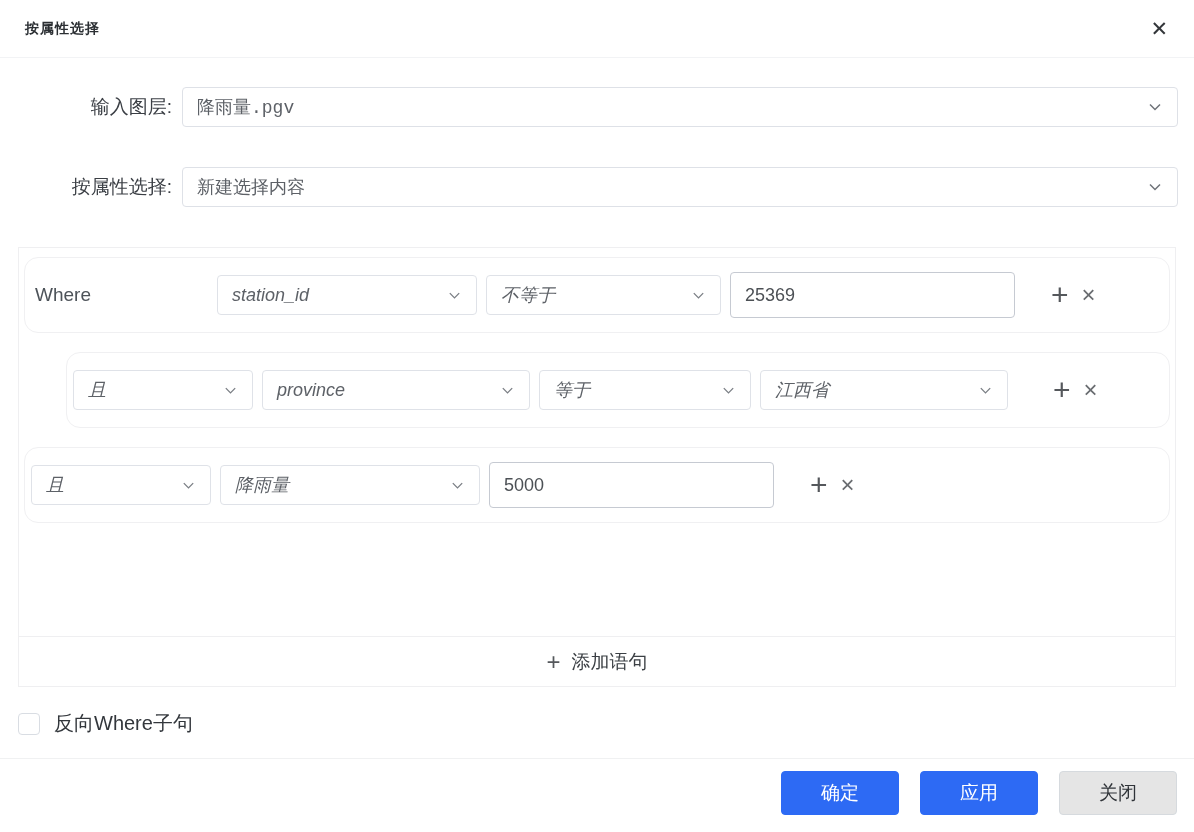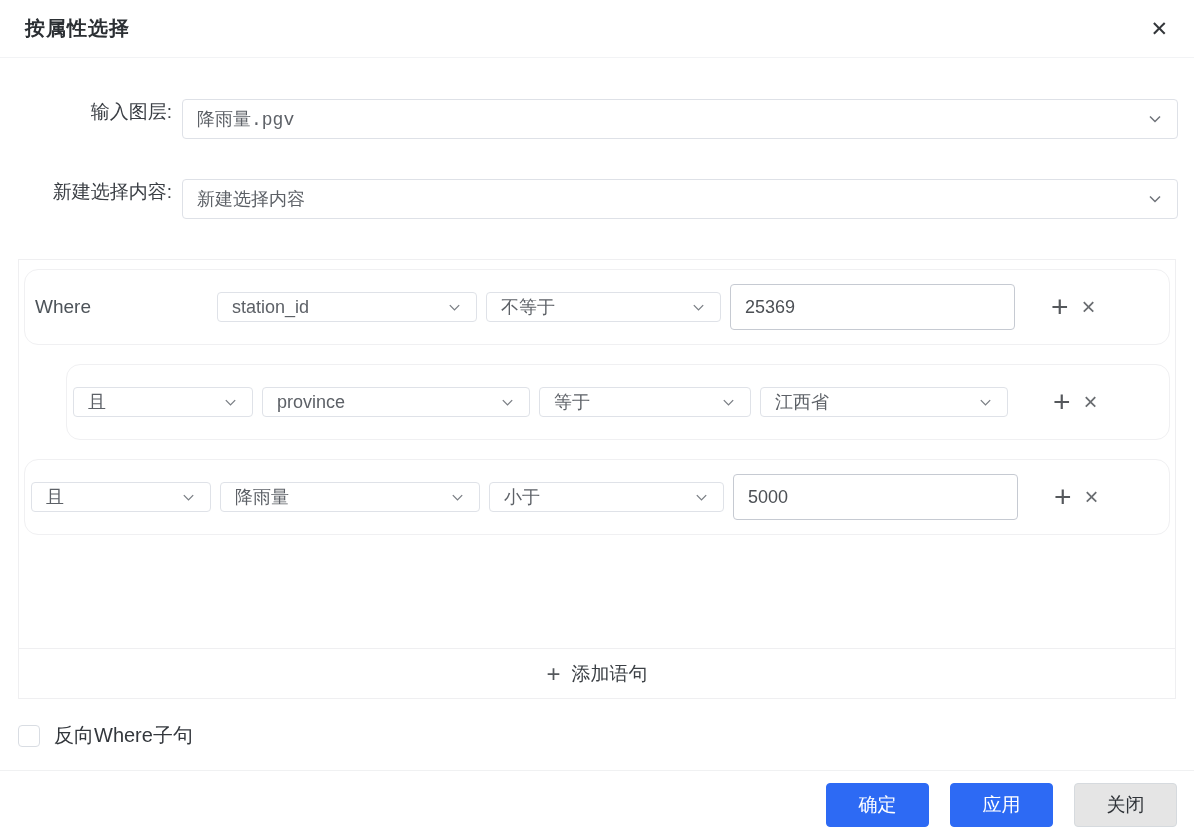--- a/index.html
+++ b/index.html
@@ -1,38 +1,38 @@
 <!DOCTYPE html>
 <html><head>
 <meta charset="utf-8">
 <style>
   * { margin:0; padding:0; box-sizing:border-box; }
   html,body { width:1194px; height:832px; background:#fff; font-family:"Liberation Sans", sans-serif; }
   .dialog { width:1194px; height:832px; background:#fff; display:flex; flex-direction:column; overflow:hidden; }
 
   
   .dlg-header { height:58px; flex:none; display:flex; align-items:center; padding:0 26px 0 25px; border-bottom:1px solid #f2f3f5; }
-  .dlg-title { font-size:20px; font-weight:bold; color:#2b2f33; letter-spacing:1px; }
+  .dlg-title { font-size:14px; font-weight:bold; color:#2b2f33; letter-spacing:1px; }
   .dlg-close { margin-left:auto; font-size:21px; color:#33363a; cursor:pointer; line-height:1; }
 
   
   .form-area { padding:29px 16px 0 16px; }
-  .form-row { display:flex; margin-bottom:40px;margin-top:12px; }
+  .form-row { display:flex; align-items:center; margin-bottom:40px; }
   .form-label { width:166px; flex:none; text-align:right; font-size:19px; color:#3a3e44; padding-right:10px; white-space:nowrap; }
   .sel { height:40px; background:#fff; border:1px solid #dee1e7; border-radius:4px; display:flex; align-items:center; padding:0 14px; font-size:18px; color:#5d6167; cursor:pointer;font-family:Liberation Mono, monospace; }
   .form-row .sel { flex:1; }
   .chev { margin-left:auto; flex:none; display:flex; align-items:center; }
 
   
   .builder { margin:0 18px; border:1px solid #efeff1; }
   .rows-area { padding:9px 5px 0 5px; min-height:388px; }
   .row-box { border:1px solid #f0f0f2; border-radius:14px; height:76px; display:flex; align-items:center; padding:0 8px 0 6px; margin-bottom:19px; background:#fff; }
   .row-box.indented { margin-left:42px; }
   .where-prefix { width:186px; flex:none; font-size:19px; color:#4d5359; padding-left:4px; }
-  .ctrl { height:30px; flex:none; background:#fff; border:1px solid #dfe2e8; border-radius:4px; display:flex; align-items:center; padding:0 14px; font-size:18px; color:#5d6167; margin-right:9px; cursor:pointer; }
+  .ctrl { height:40px; flex:none; background:#fff; border:1px solid #dfe2e8; border-radius:4px; display:flex; align-items:center; padding:0 14px; font-size:18px; color:#5d6167; margin-right:9px; cursor:pointer;font-style:italic; }
   .ctrl.w-prefix { width:180px; }
   .ctrl.w-field  { width:260px; }
   .ctrl.w-op     { width:235px; }
   .ctrl.w-field2 { width:268px; }
   .ctrl.w-op2    { width:212px; }
   .ctrl.w-val2   { width:248px; }
   input.ctrl-input { height:46px; width:285px; flex:none; border:1px solid #c6cad2; border-radius:4px; padding:0 14px; font-size:18px; color:#4c5055; outline:none; font-family:"Liberation Sans",sans-serif; }
   .row-icons { display:flex; align-items:center; margin-left:36px; gap:13px; }
   .icon-plus { font-size:30px; font-weight:200; color:#55585c; line-height:1; cursor:pointer; }
   .icon-x { font-size:24px; font-weight:200; color:#6a6d71; line-height:1; cursor:pointer; }
@@ -41,21 +41,21 @@
   .add-plus { font-size:24px; font-weight:200; color:#55585c; line-height:1; }
   .add-label { font-size:19px; color:#3c4045; }
 
   
   .invert-row { display:flex; align-items:center; padding:23px 18px 0 18px; }
   .checkbox { width:22px; height:22px; flex:none; border:1px solid #d9dde3; border-radius:4px; background:#fff; cursor:pointer; }
   .invert-label { font-size:20px; color:#33373c; margin-left:14px; }
 
   
   .dlg-footer { margin-top:21px; border-top:1px solid #f0f1f2; padding:12px 17px 0 17px; display:flex; justify-content:flex-end; gap:21px; }
-  .btn { width:103px; height:44px; border-radius:4px; font-size:19px; display:flex; align-items:center; justify-content:center; cursor:pointer; font-family:"Liberation Sans",sans-serif; }
+  .btn { width:118px; height:44px; border-radius:4px; font-size:19px; display:flex; align-items:center; justify-content:center; cursor:pointer; font-family:"Liberation Sans",sans-serif; }
   .btn.primary { background:#2d6af4; color:#ffffff; border:1px solid #2d6af4; }
   .btn.plain { background:#e5e5e5; color:#2f3338; border:1px solid #d6dade; }
 
   svg.chev-svg { display:block; }
 </style>
 </head>
 <body>
 
 <div class="dialog">
 
@@ -70,21 +70,21 @@
       <div class="sel">
         <span>降雨量.pgv</span>
         <span class="chev">
           <svg class="chev-svg" width="16" height="16" viewBox="0 0 16 16">
               <path d="M3 5.5l5 5 5-5" fill="none" stroke="#6f7379" stroke-width="1.5"></path>
             </svg>
         </span>
       </div>
     </div>
     <div class="form-row">
-      <span class="form-label">新建选择内容:</span>
+      <span class="form-label">按属性选择:</span>
       <div class="sel">
         <span>新建选择内容</span>
         <span class="chev">
           <svg class="chev-svg" width="16" height="16" viewBox="0 0 16 16">
               <path d="M3 5.5l5 5 5-5" fill="none" stroke="#6f7379" stroke-width="1.5"></path>
             </svg>
         </span>
       </div>
     </div>
   </div>
@@ -166,28 +166,20 @@
           </span>
         </div>
         <div class="ctrl w-field">
           <span>降雨量</span>
           <span class="chev">
             <svg class="chev-svg" width="15" height="15" viewBox="0 0 16 16">
                 <path d="M3 5.5l5 5 5-5" fill="none" stroke="#7a7e84" stroke-width="1.4"></path>
               </svg>
           </span>
         </div>
-        <div class="ctrl w-op">
-          <span>小于</span>
-          <span class="chev">
-            <svg class="chev-svg" width="15" height="15" viewBox="0 0 16 16">
-                <path d="M3 5.5l5 5 5-5" fill="none" stroke="#7a7e84" stroke-width="1.4"></path>
-              </svg>
-          </span>
-        </div>
         <input class="ctrl-input" type="text" value="5000" style="">
         <div class="row-icons">
           <span class="icon-plus">+</span>
           <span class="icon-x">×</span>
         </div>
       </div>
 
     </div>
 
     <div class="add-statement">

